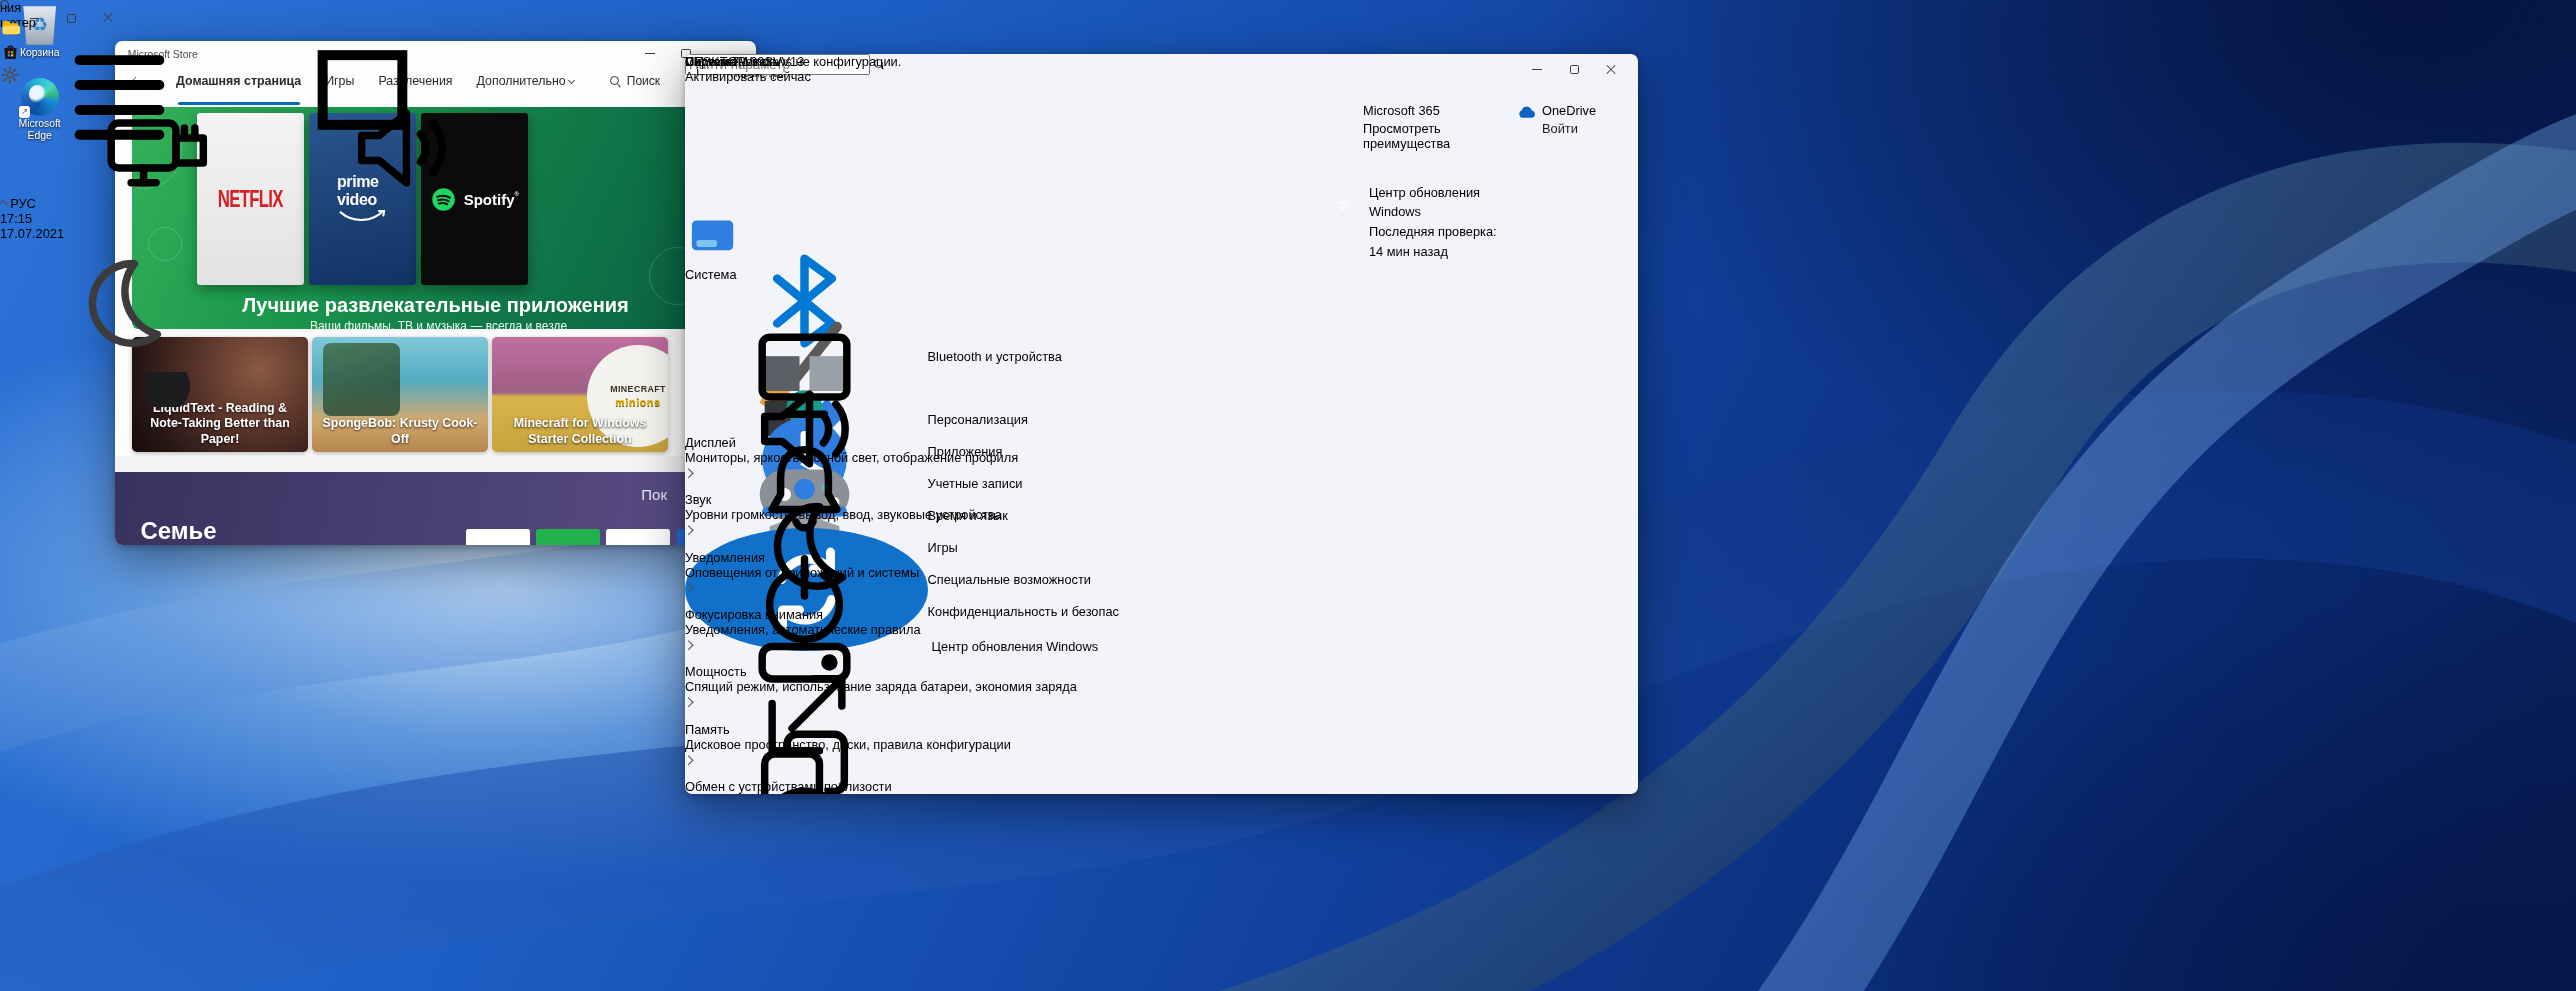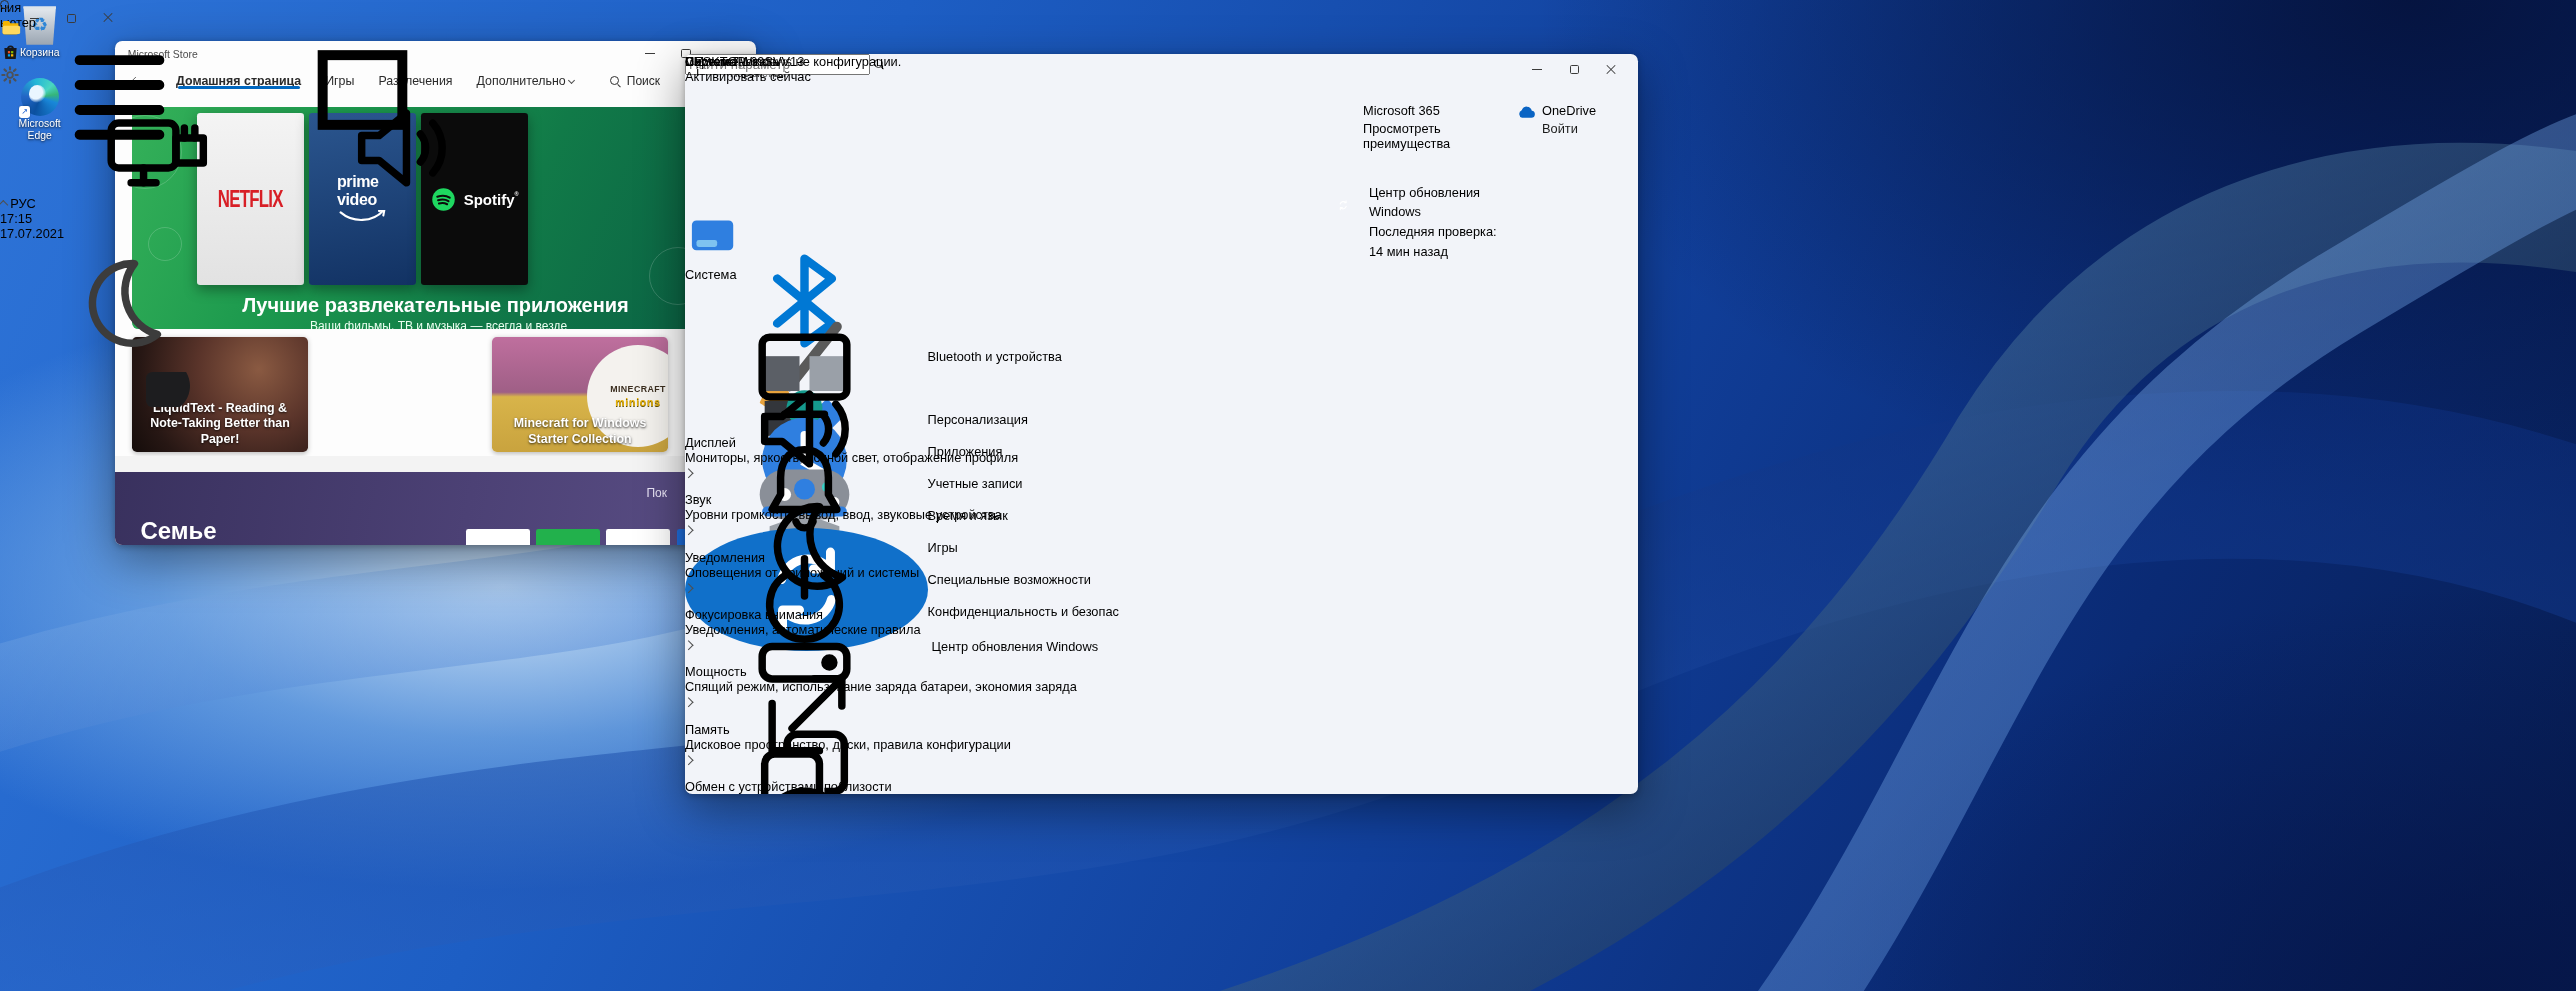--- a/index.html
+++ b/index.html
@@ -37,21 +37,21 @@
   .cap-max::after{content:"";position:absolute;left:1.6px;top:1.6px;width:7.2px;height:7.2px;border:1px solid #3b3b3b;border-radius:1.6px;}
   .cap-close::before,.cap-close::after{content:"";position:absolute;left:-0.8px;top:5.2px;width:12px;height:1.1px;background:#3b3b3b;}
   .cap-close::before{transform:rotate(45deg);} .cap-close::after{transform:rotate(-45deg);}
   .chev{display:inline-block;width:5.6px;height:5.6px;border-right:1.3px solid #4f4f4f;border-bottom:1.3px solid #4f4f4f;}
   .chev.r{transform:rotate(-45deg);} .chev.d{transform:rotate(45deg);} .chev.u{transform:rotate(-135deg);}
   
   #store{left:115px;top:41px;width:641px;height:504px;background:#fdfdfd;}
   #store .titlebar{position:absolute;left:12.8px;top:8px;font-size:10.4px;color:#4c4c4c;}
   #store .nav{position:absolute;left:0;top:27px;width:100%;height:30px;background:#fdfdfd;}
   #store .tabs{position:absolute;left:61px;top:5.6px;display:flex;gap:24px;font-size:12.4px;color:#2b2b2b;}
-  #store .tab{position:relative;padding-bottom:1px;}
+  #store .tab{position:relative;padding-bottom:17px;}
   #store .tab.active{font-weight:bold;}
   #store .tab.active::after{content:"";position:absolute;left:1.6px;right:1.6px;bottom:0;height:2.4px;border-radius:1.6px;background:#0067c0;}
   #store .search{position:absolute;left:495px;top:6.4px;font-size:12px;color:#2b2b2b;display:flex;gap:6.4px;align-items:center;}
   .lens{position:relative;width:10.4px;height:10.4px;display:inline-block;}
   .lens::before{content:"";position:absolute;left:0;top:0;width:7.2px;height:7.2px;border:1.3px solid #2f2f2f;border-radius:50%;}
   .lens::after{content:"";position:absolute;left:7.6px;top:7.6px;width:4px;height:1.3px;background:#2f2f2f;transform:rotate(45deg);transform-origin:0 0;}
   #hero{left:17px;top:66px;width:607px;height:222px;border-radius:6.4px;overflow:hidden;
     background:linear-gradient(115deg,#35b159 0%,#1d9a4e 30%,#117a48 62%,#0a5f44 100%);}
   #hero .ring{position:absolute;border:0.8px solid rgba(255,255,255,.18);border-radius:50%;}
   #hero .htitle{position:absolute;left:0;right:0;top:187px;text-align:center;color:#fff;font-size:20px;font-weight:bold;}
@@ -75,21 +75,21 @@
   .ac2::after{content:"";position:absolute;left:11.2px;top:6.4px;width:77px;height:73px;border-radius:8px;
     background:linear-gradient(160deg,#3f6e4a,#2c4f37 70%);opacity:.85;}
   .ac3{left:377px;background:linear-gradient(180deg,#bf6f9e 0%,#9f5f86 48%,#d8b44a 52%,#c9a33e 100%);}
   .ac3 .disc{position:absolute;right:-21px;top:8px;width:102px;height:102px;border-radius:50%;background:#f4f2ee;
     display:flex;flex-direction:column;align-items:center;justify-content:center;gap:3.2px;}
   .ac3 .mc{font-size:8.8px;font-weight:bold;color:#3a2d1e;letter-spacing:0.4px;}
   .ac3 .mn{font-size:10.4px;font-weight:bold;color:#e7b208;text-shadow:0 0.8px 0 #5a4a00;letter-spacing:0.8px;}
   #store .gap{position:absolute;left:0;top:415px;width:100%;height:16px;background:#f3f3f3;}
   #store .banner{position:absolute;left:0;top:431px;width:100%;height:73px;overflow:hidden;
     background:linear-gradient(100deg,#39315e 0%,#4c4175 55%,#5b4f86 100%);}
-  #store .banner .showall{position:absolute;right:89px;top:14.4px;color:#e8e4f5;font-size:12px;}
+  #store .banner .showall{position:absolute;right:89px;top:14.4px;color:#e8e4f5;font-size:15px;}
   #store .banner .bheading{position:absolute;left:25.5px;top:45px;color:#fff;font-weight:bold;font-size:24px;}
   #store .tile{position:absolute;top:57px;height:16px;width:64px;border-radius:2.4px 2.4px 0 0;}
   
   #settings{left:685px;top:54px;width:953px;height:740px;background:#f2f4f9;}
   #settings .applabel{left:45px;top:13.6px;font-size:10.4px;color:#1b1b1b;}
   .avatar{left:22.3px;top:48px;width:48px;height:48px;border-radius:50%;overflow:hidden;
     background:radial-gradient(circle at 50% 32%,#caa械;}
   .avatar{background:radial-gradient(circle at 50% 30%,#c9a188 0 34%,#8c6b57 46%,#3c3f46 60%,#2e3138 100%);}
   .avatar::before{content:"";position:absolute;left:10.4px;top:4.8px;width:27px;height:12.8px;border-radius:50% 50% 40% 40%;background:#2c2620;}
   .avatar::after{content:"";position:absolute;left:9.6px;top:19px;width:29px;height:5.6px;border-radius:3.2px;
@@ -417,20 +417,23 @@
           </svg>
         <div class="t"><span>Spotify</span><span class="reg">®</span></div>
       </div>
       <div class="htitle">Лучшие развлекательные приложения</div>
       <div class="hsub">Ваши фильмы, ТВ и музыка — всегда и везде</div>
     </div>
 
     <div class="app-card ac1">
       <div class="cap">LiquidText - Reading &amp; Note-Taking Better than Paper!</div>
     </div>
+    <div class="app-card ac2">
+      <div class="cap">SpongeBob: Krusty Cook-Off</div>
+    </div>
     <div class="app-card ac3">
       <div class="disc">
         <div class="mc">MINECRAFT</div>
         <div class="mn">minions</div>
       </div>
       <div class="cap">Minecraft for Windows Starter Collection</div>
     </div>
 
     <div class="gap"></div>
     <div class="banner">

